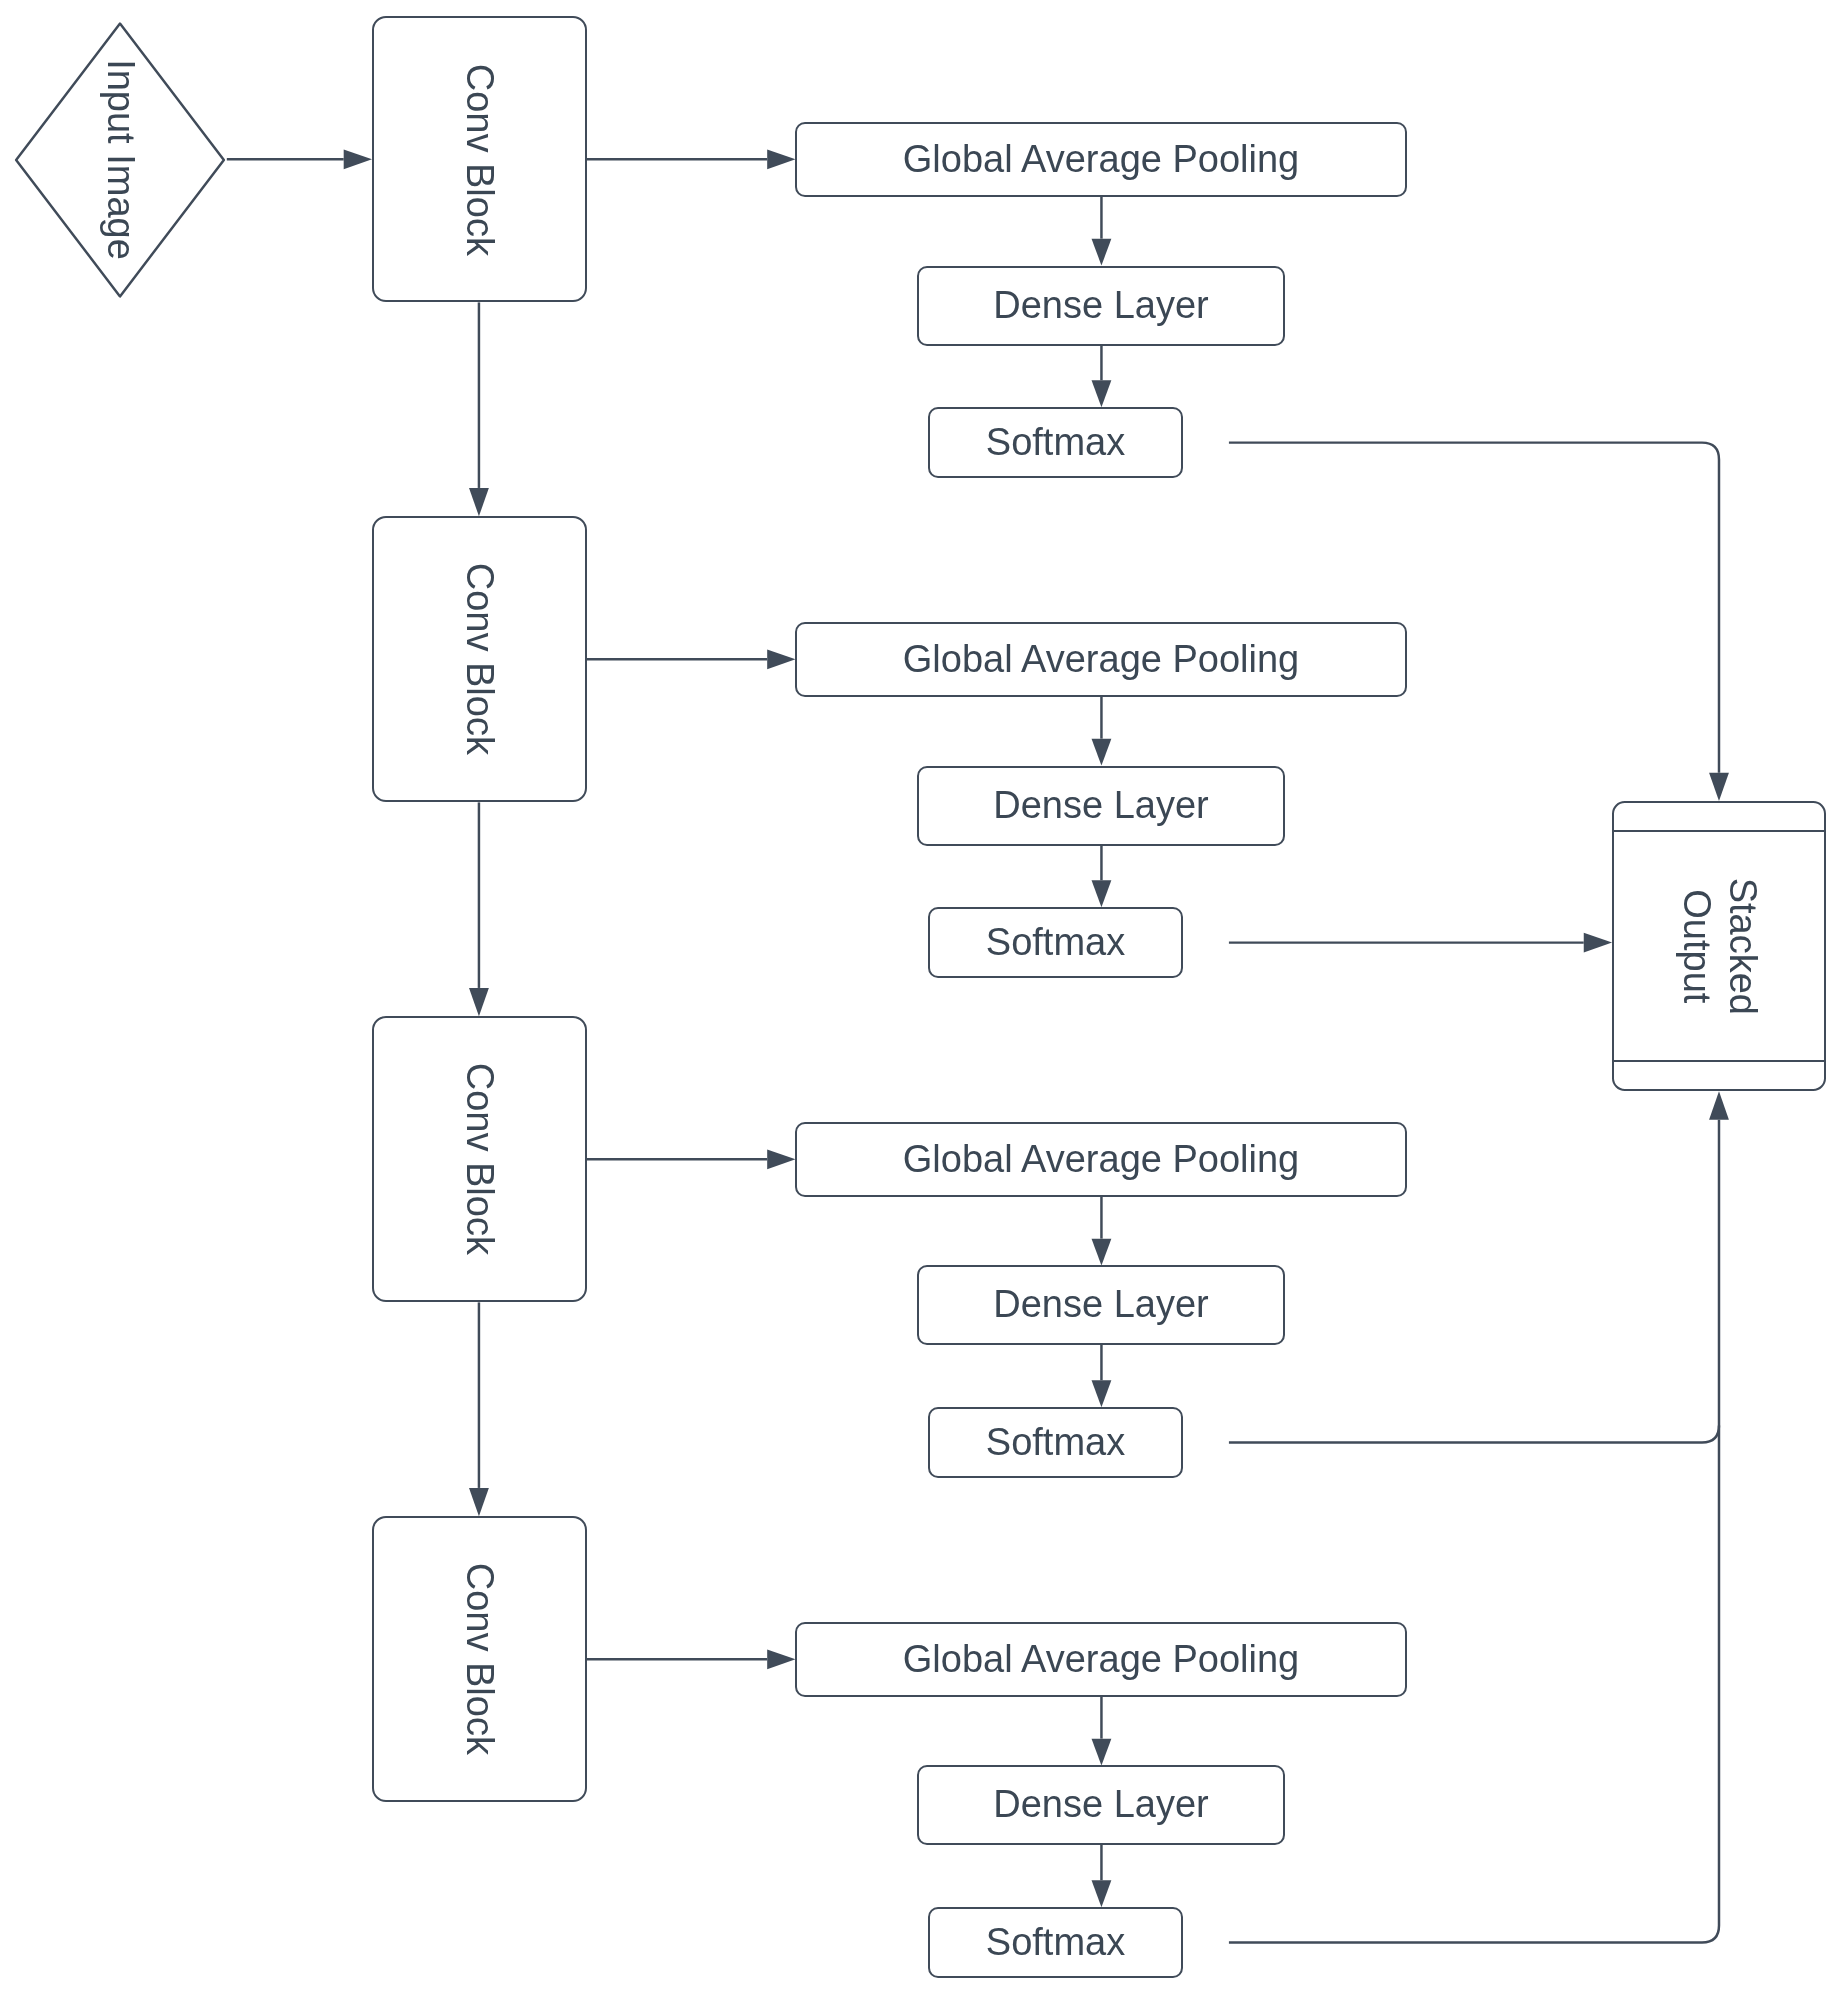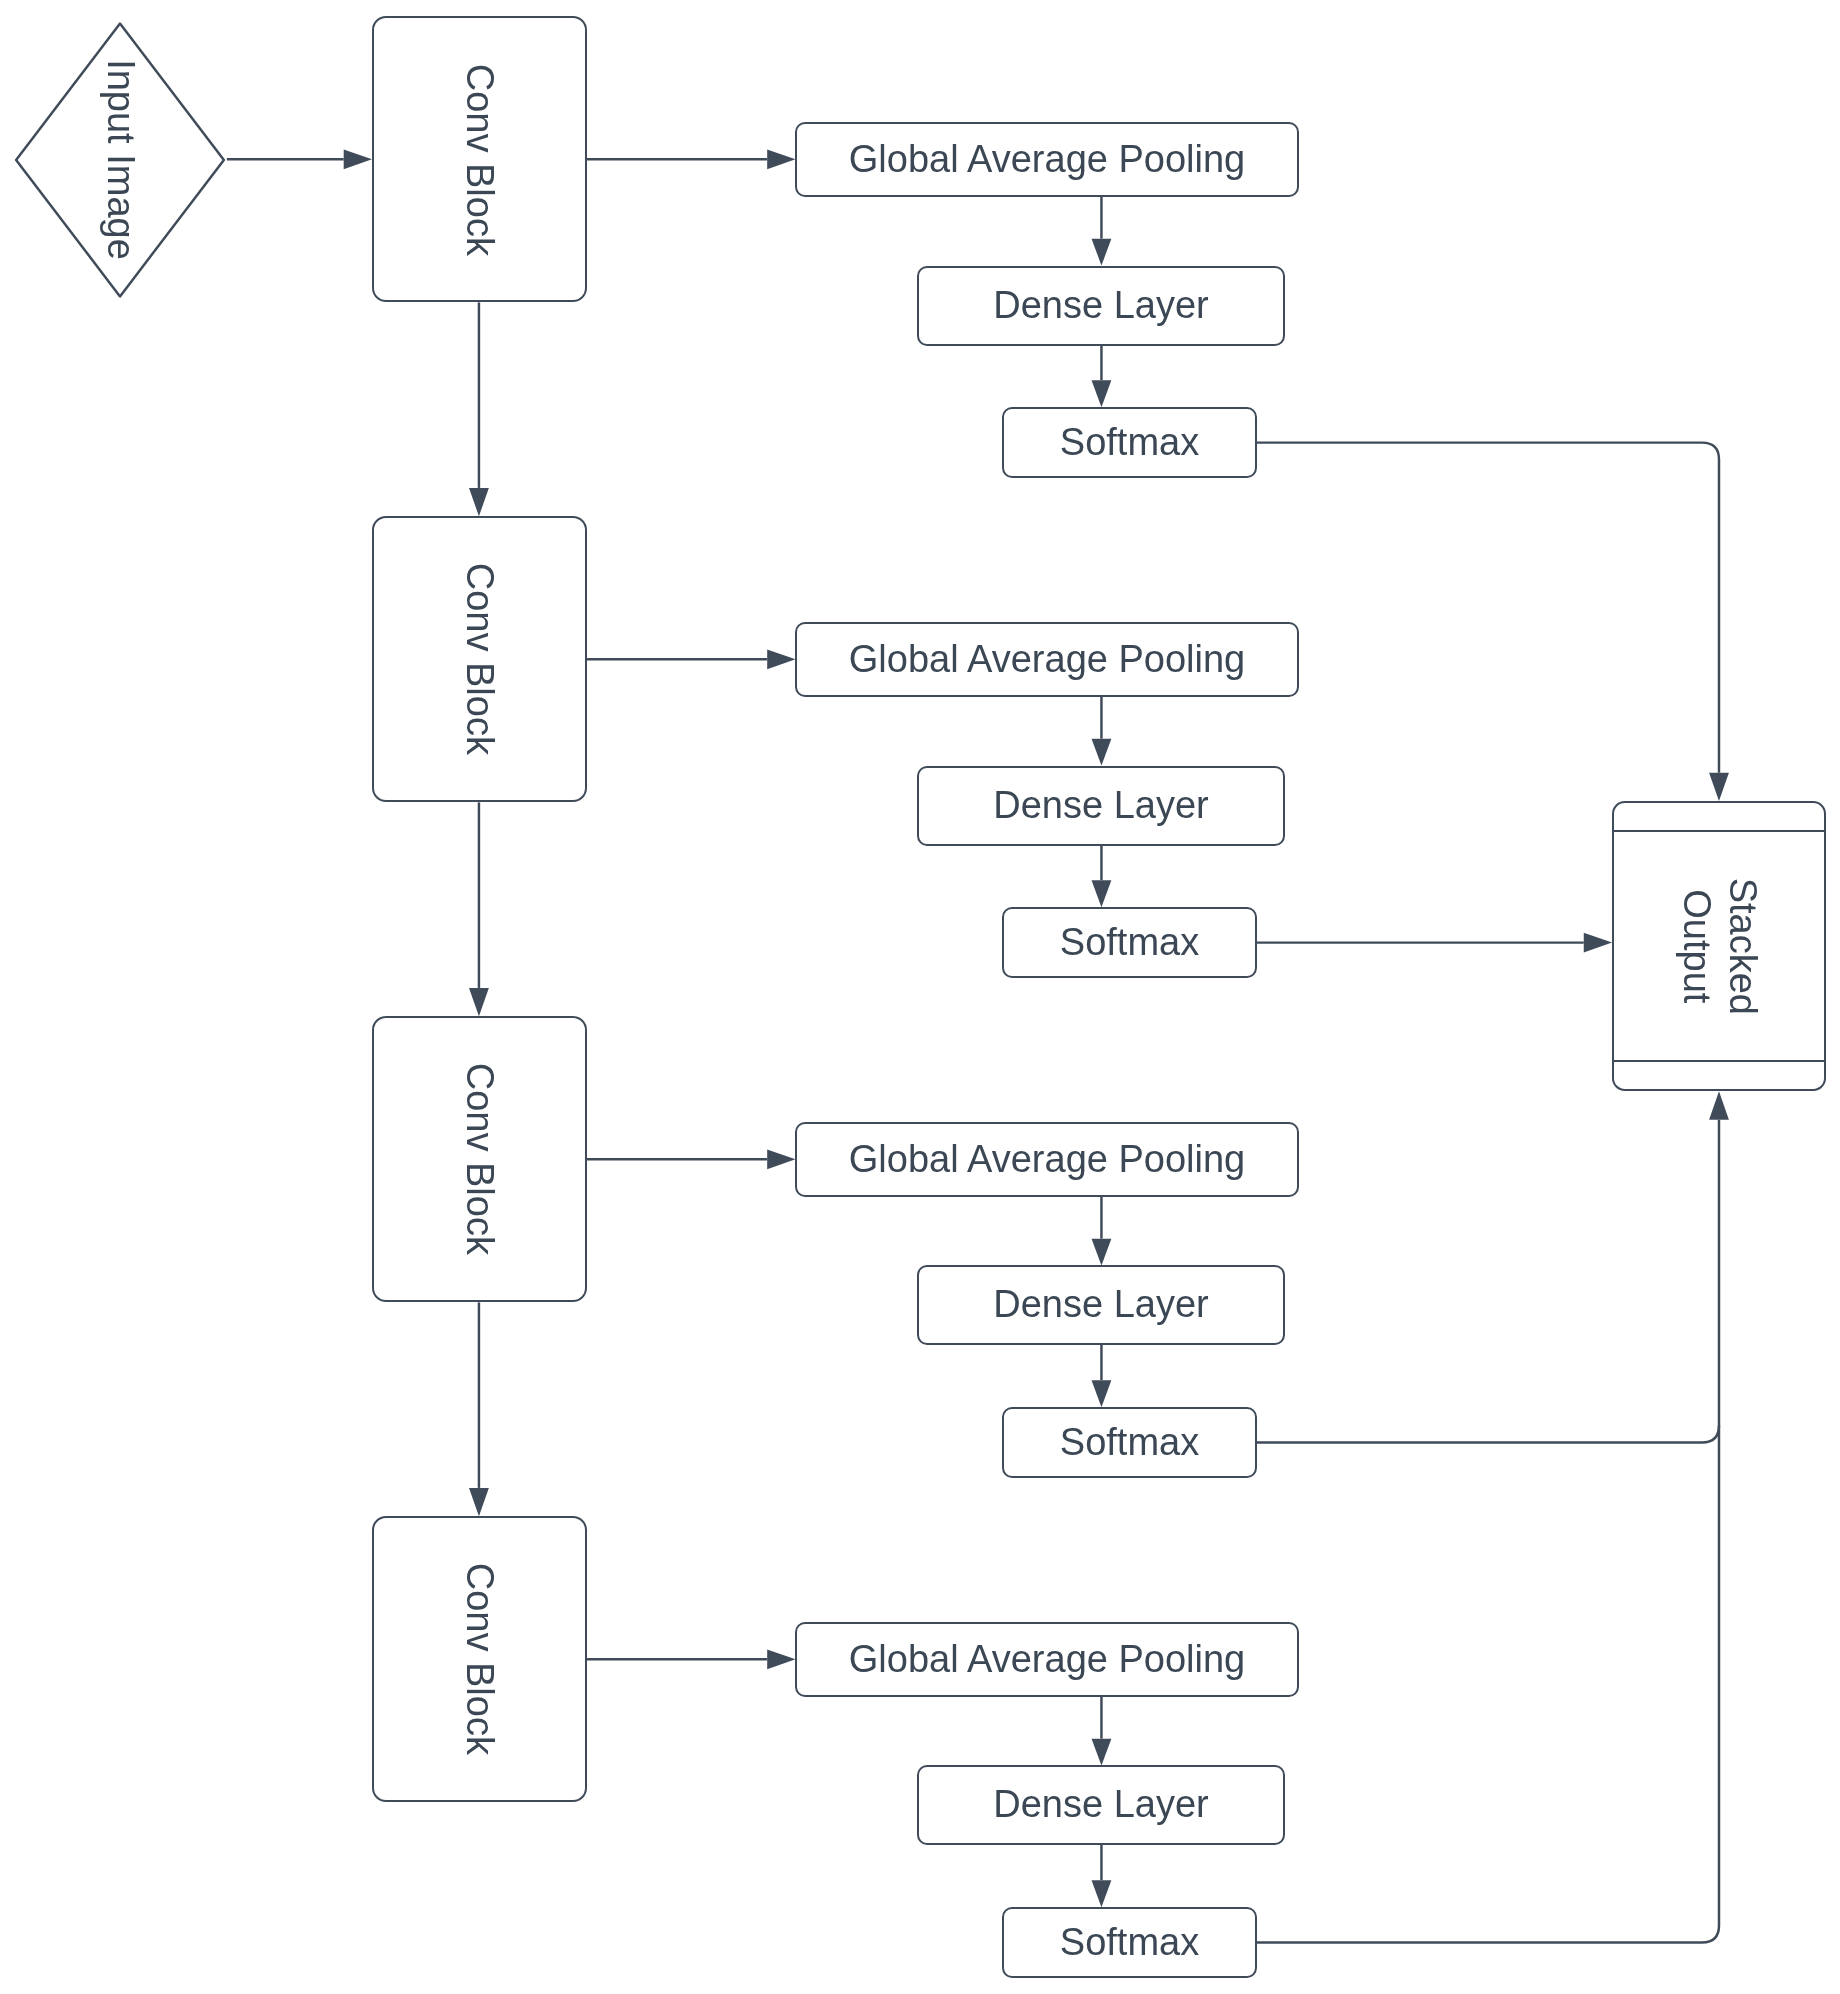--- a/index.html
+++ b/index.html
@@ -54,23 +54,23 @@
     z-index: 2;
     text-align: center;
     white-space: nowrap;
   }
   .conv {
     left: 372px;
     width: 215px;
     height: 286px;
     border-radius: 14px;
   }
-  .gap    { left: 795px; width: 504px; height: 75px; }
+  .gap    { left: 795px; width: 612px; height: 75px; }
   .dense  { left: 917px; width: 368px; height: 80px; }
-  .softmax{ left: 1002px; width: 255px; height: 71px; }
+  .softmax{ left: 928px; width: 255px; height: 71px; }
   .rot {
     transform: rotate(90deg);
     white-space: nowrap;
   }
   .stacked {
     left: 1612px;
     top: 801px;
     width: 214px;
     height: 290px;
     border-radius: 12.7px;

